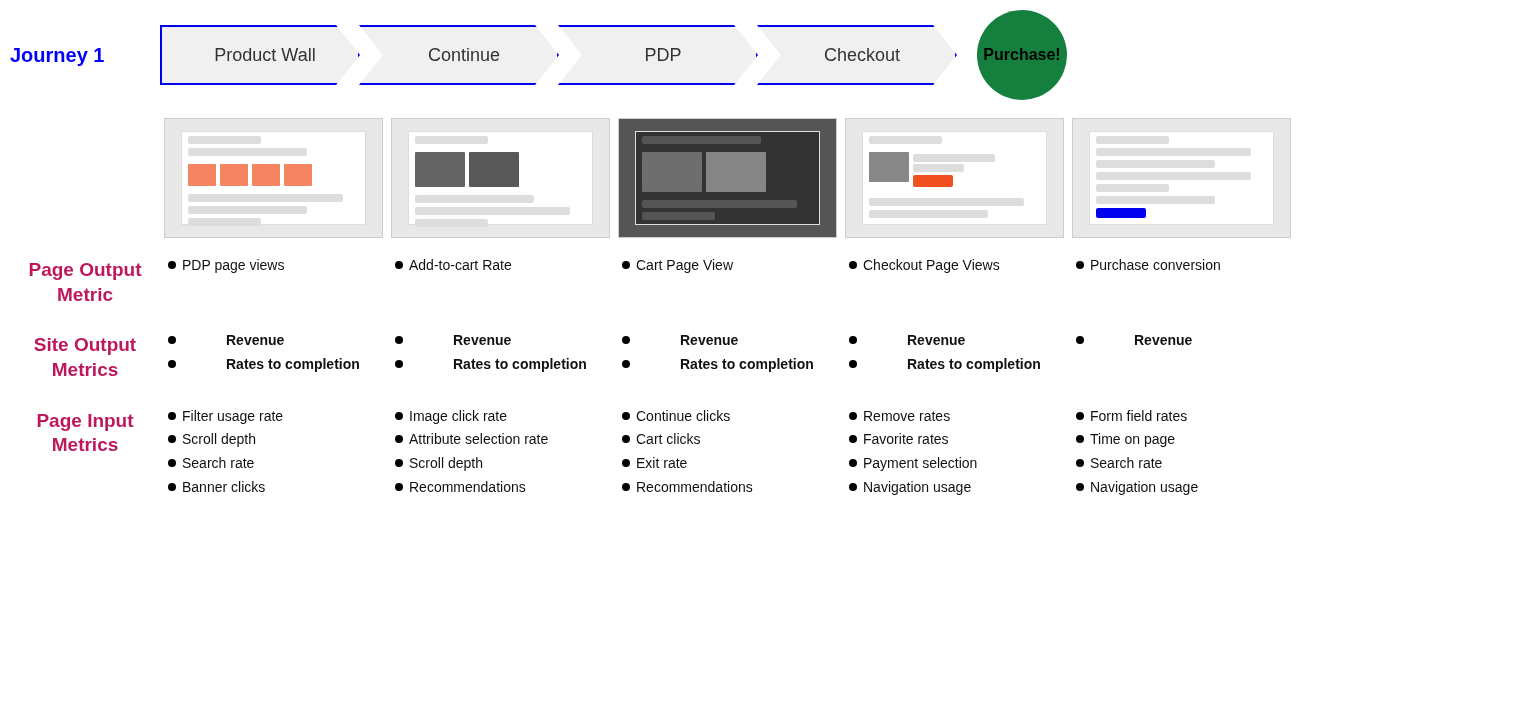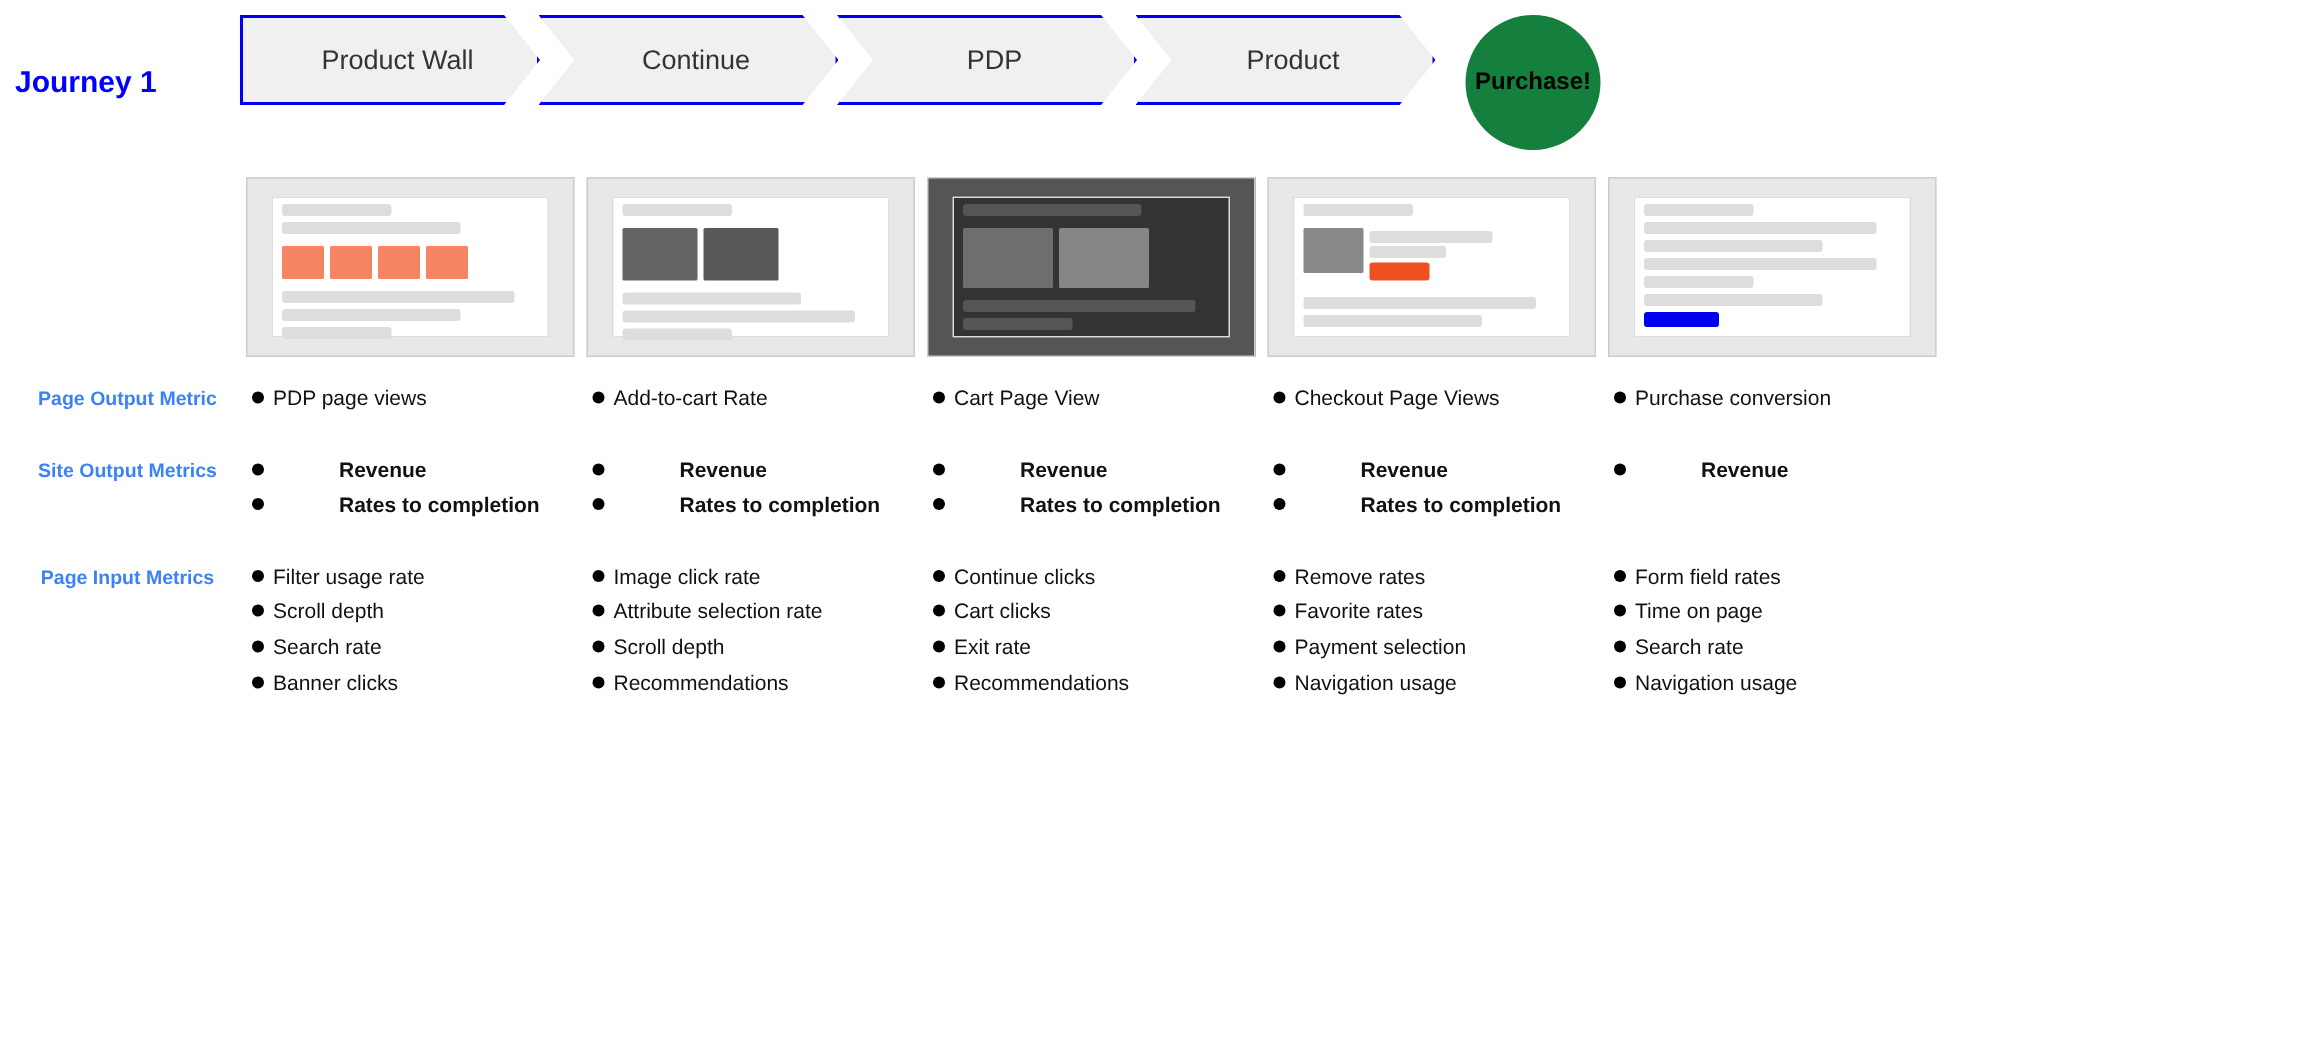--- a/index.html
+++ b/index.html
@@ -27,20 +27,21 @@
     .journey-label {
       color: #0000ff;
       font-weight: bold;
       font-size: 20px;
       width: 150px;
       flex-shrink: 0;
     }
 
     .funnel-steps {
       display: flex;
+      align-items: center;
       flex: 1;
     }
 
     .arrow-shape {
       display: flex;
       align-items: center;
       justify-content: center;
       height: 60px;
       background: #f0f0f0;
       border: 2px solid #0000ee;
@@ -139,23 +140,23 @@
     .ss-product-block.dark-prod { background: #222; }
 
     
     .metrics-section {
       display: flex;
       align-items: flex-start;
       margin-bottom: 24px;
     }
 
     .metrics-label {
-      color: #3b82f6;
+      color: #be185d;
       font-weight: bold;
-      font-size: 13px;
+      font-size: 19px;
       width: 150px;
       flex-shrink: 0;
       text-align: center;
       line-height: 1.3;
       padding-top: 2px;
     }
 
     .metrics-columns {
       display: flex;
       flex: 1;
@@ -204,21 +205,21 @@
       <div class="arrow-shape">
         <span>Product Wall</span>
       </div>
       <div class="arrow-shape">
         <span>Continue</span>
       </div>
       <div class="arrow-shape">
         <span>PDP</span>
       </div>
       <div class="arrow-shape">
-        <span>Product</span>
+        <span>Checkout</span>
       </div>
       <div class="purchase-circle">
         <span>Purchase!</span>
       </div>
     </div>
   </div>
 
   <div class="screenshots-row">
 
     <div class="screenshot-placeholder">

